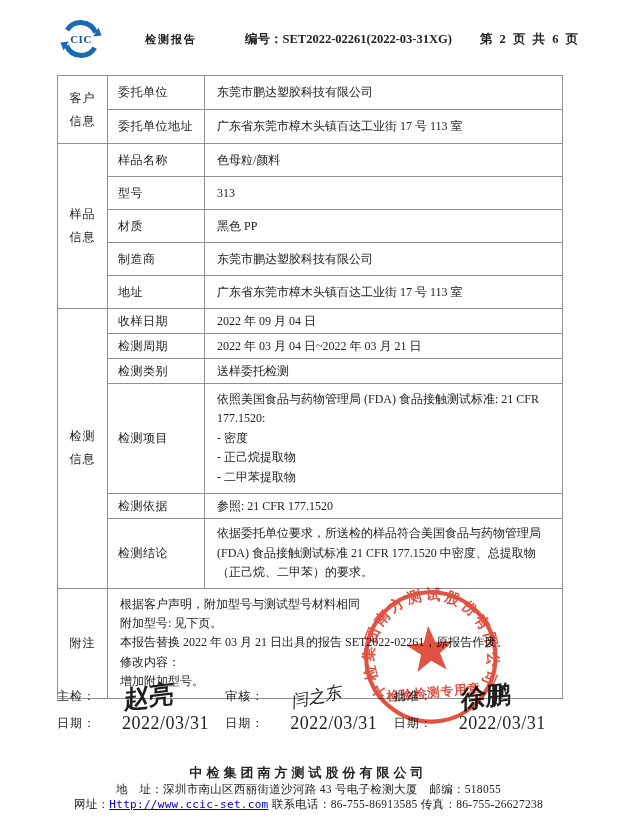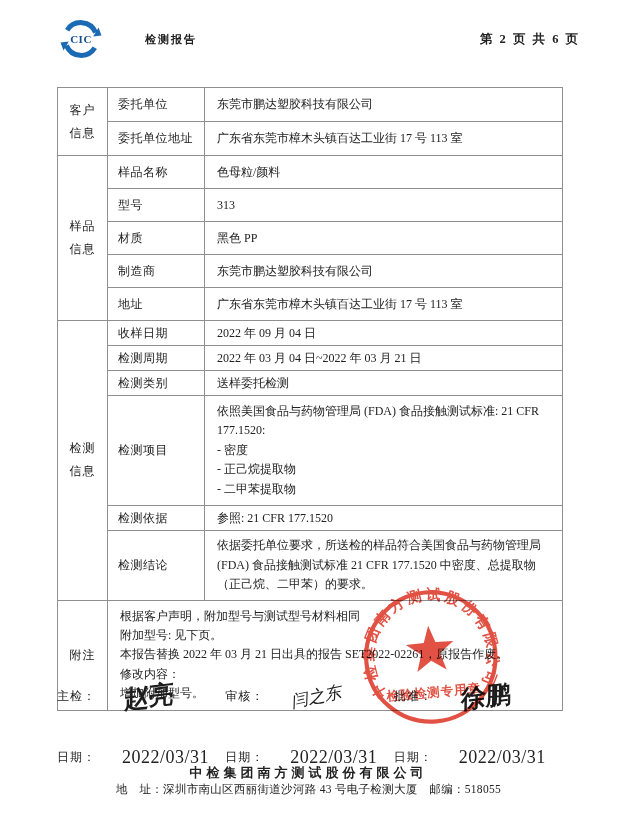--- a/index.html
+++ b/index.html
@@ -8,41 +8,41 @@
     font-family:"Liberation Serif","DejaVu Serif",serif;color:#222;padding-left:13px;
   }
   
   .header{position:absolute;left:57px;right:50px;top:14px;height:50px;display:flex;align-items:center;}
   .logo{width:48px;height:44px;flex:0 0 auto;}
   .report-title{font-size:11px;font-weight:bold;letter-spacing:2px;margin-left:40px;}
   .report-no{font-size:12.5px;font-weight:bold;margin-left:48px;white-space:nowrap;}
   .page-info{font-size:12.5px;font-weight:bold;margin-left:auto;letter-spacing:2px;white-space:nowrap;}
   
   table.report{
-    position:absolute;left:57px;top:87px;width:505px;border-collapse:collapse;table-layout:fixed;
+    position:absolute;left:57px;top:75px;width:505px;border-collapse:collapse;table-layout:fixed;
   }
   table.report td{border:1px solid #8f8f8f;font-size:12px;vertical-align:middle;}
   td.cat{text-align:center;white-space:pre-line;line-height:1.9;letter-spacing:1px;padding:2px;}
   td.lab{padding:3px 4px 3px 10px;letter-spacing:.5px;}
   td.val{padding:3px 10px 3px 12px;}
   td.pre{white-space:pre-line;line-height:1.62;padding-top:6px;padding-bottom:6px;}
   td.wrap{line-height:1.62;padding-top:5px;padding-bottom:5px;}
   tr.h34{height:34px;} tr.h33{height:33px;} tr.h25{height:25px;}
   
   .sig-area{position:absolute;left:57px;top:680px;width:505px;}
   .sig-row{display:flex;}
   .sig-col{width:33.33%;display:flex;align-items:center;}
   .sig-label{font-size:12px;letter-spacing:1px;white-space:nowrap;}
   .sig-name{
     font-size:25px;margin-left:28px;transform:rotate(-7deg) skewX(-8deg);
     font-weight:600;color:#1c1c1c;white-space:nowrap;
     font-family:"DejaVu Sans",sans-serif;
   }
   .sig-name.small{font-size:17px;transform:rotate(-12deg) skewX(-14deg);font-weight:500;}
-  .date-row{margin-top:34px;}
+  .date-row{}
   .date-label{font-size:12px;letter-spacing:1px;}
   .date-val{font-size:18px;margin-left:26px;letter-spacing:.5px;}
   
   .stamp{
     position:absolute;left:358px;top:586px;width:146px;height:146px;
     mix-blend-mode:multiply;opacity:.88;transform:rotate(-5deg);pointer-events:none;
   }
   
   .footer{position:absolute;left:0;top:764px;width:617px;text-align:center;}
   .footer .company{font-size:13px;font-weight:bold;letter-spacing:4px;}
@@ -59,20 +59,21 @@
 
   <div class="header">
     <svg class="logo" viewBox="0 0 48 44" aria-hidden="true">
       <path d="M 10.2 13.2 A 16 16 0 0 1 38.6 15.5" fill="none" stroke="#1b6bb4" stroke-width="5"></path>
       <polygon points="41.5,10.5 36.2,19.5 44.5,18.5" fill="#1b6bb4"></polygon>
       <path d="M 37.8 30.8 A 16 16 0 0 1 9.4 28.5" fill="none" stroke="#1b6bb4" stroke-width="5"></path>
       <polygon points="6.5,33.5 11.8,24.5 3.5,25.5" fill="#1b6bb4"></polygon>
       <text x="24" y="26" text-anchor="middle" font-size="11" font-weight="bold" fill="#14508c" font-family="Liberation Serif, DejaVu Serif, serif" letter-spacing="0.5">CIC</text>
     </svg>
     <span class="report-title">检测报告</span>
+    <span class="report-no"><span>编号：</span><span>SET2022-02261(2022-03-31XG)</span></span>
     <span class="page-info">第 2 页 共 6 页</span>
   </div>
 
   <table class="report">
     <colgroup>
         <col style="width:50px">
         <col style="width:97px">
         <col style="width:358px">
       </colgroup>
     <tbody>
@@ -192,15 +193,20 @@
     <text font-size="14" font-weight="bold" fill="#dd3a2a" letter-spacing="3.2">
       <textPath href="#arcT" startOffset="50%" text-anchor="middle">中检集团南方测试股份有限公司</textPath>
     </text>
     <polygon fill="#dd3a2a" points="70,38 75.6,54.2 92.8,54.6 79.1,65.0 84.1,81.4 70,71.6 55.9,81.4 60.9,65.0 47.2,54.6 64.4,54.2"></polygon>
     <text x="70" y="106" text-anchor="middle" font-size="12" font-weight="bold" fill="#dd3a2a" letter-spacing="1">检验检测专用章</text>
   </svg>
 
   <div class="footer">
     <div class="company">中检集团南方测试股份有限公司</div>
     <div class="line">地　址：深圳市南山区西丽街道沙河路 43 号电子检测大厦　邮编：518055</div>
+    <div class="line">
+      <span>网址：</span><a class="weblink" href="#">Http://www.ccic-set.com</a>
+      <span>联系电话：86-755-86913585</span>
+      <span>传真：86-755-26627238</span>
+    </div>
   </div>
 
 </div>
 
 </body></html>

